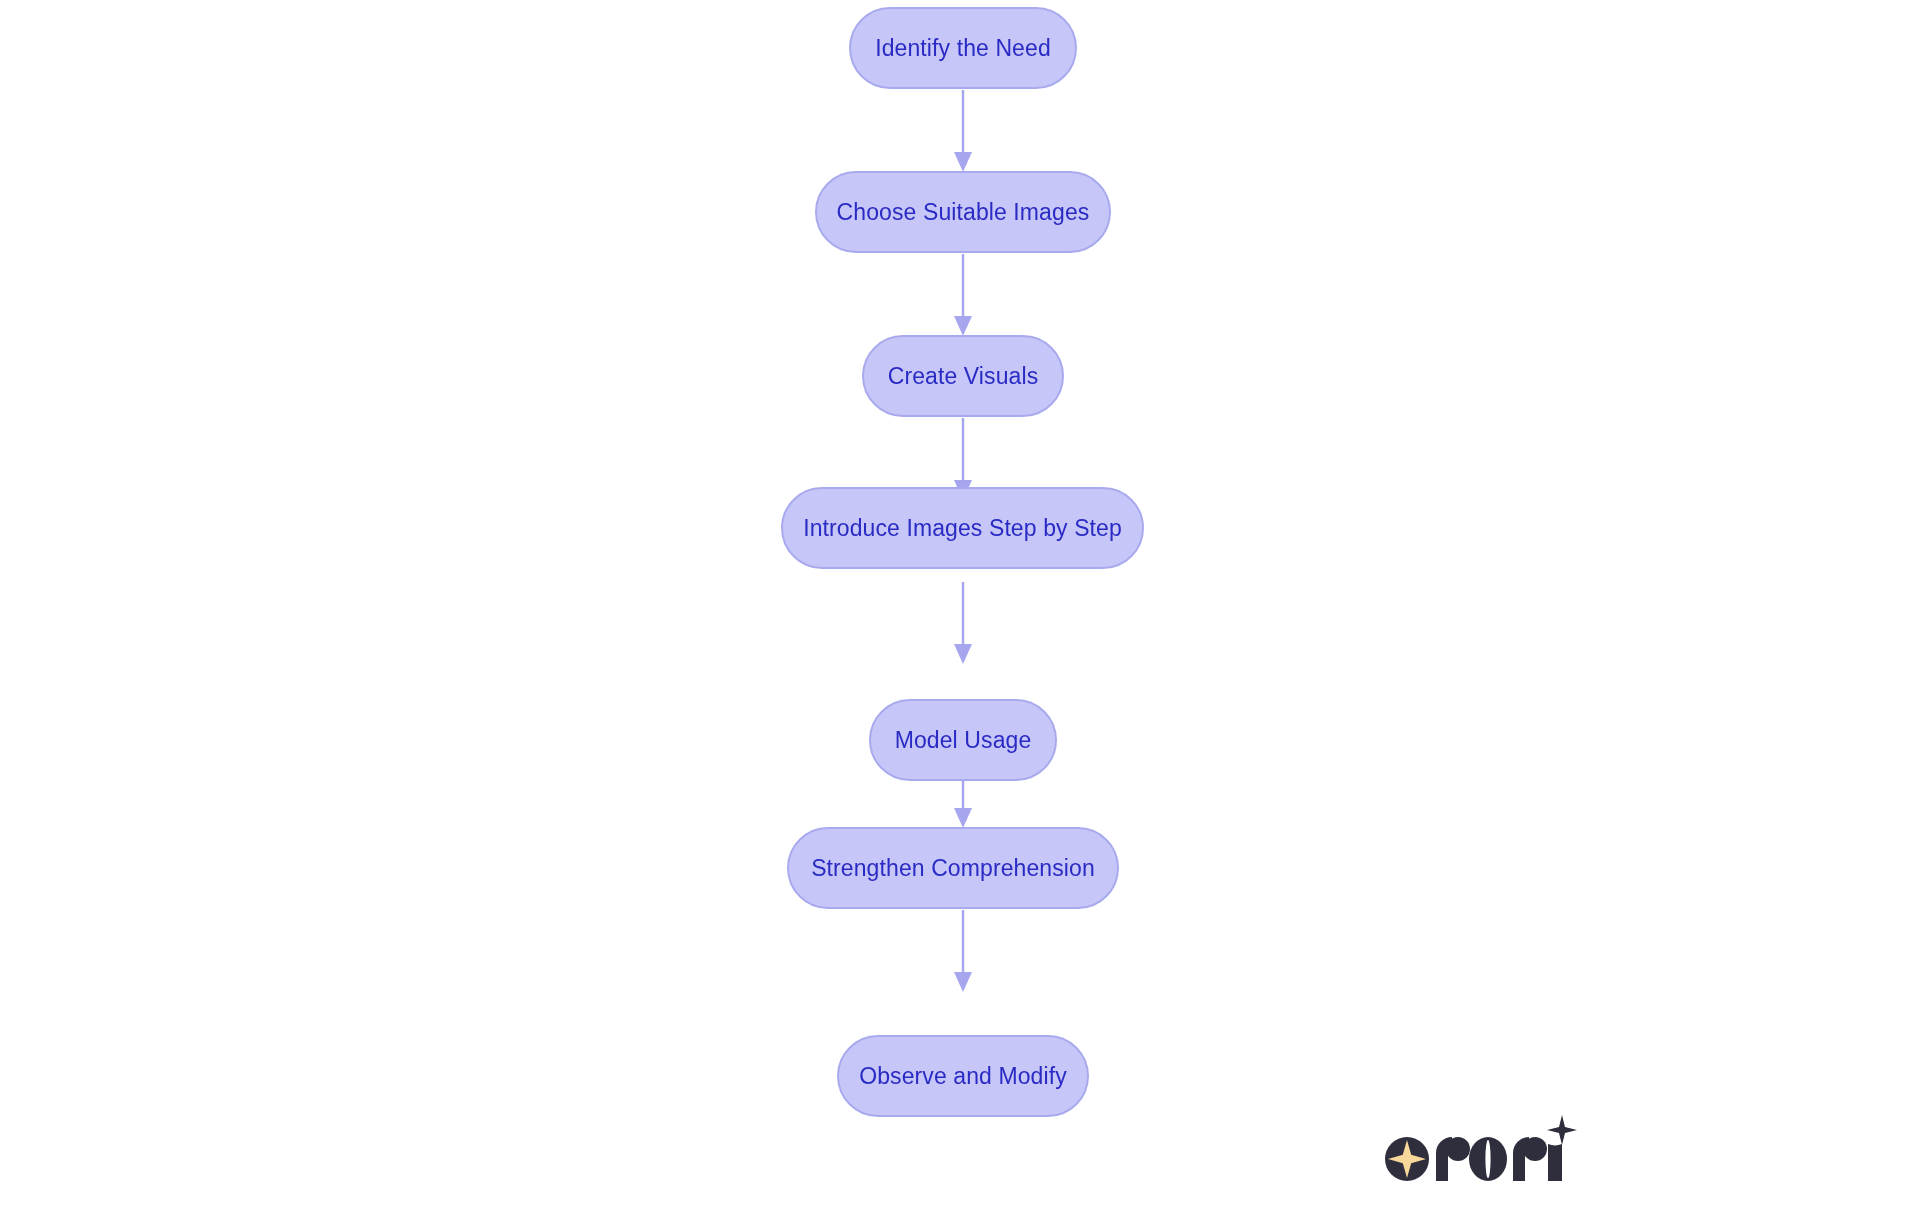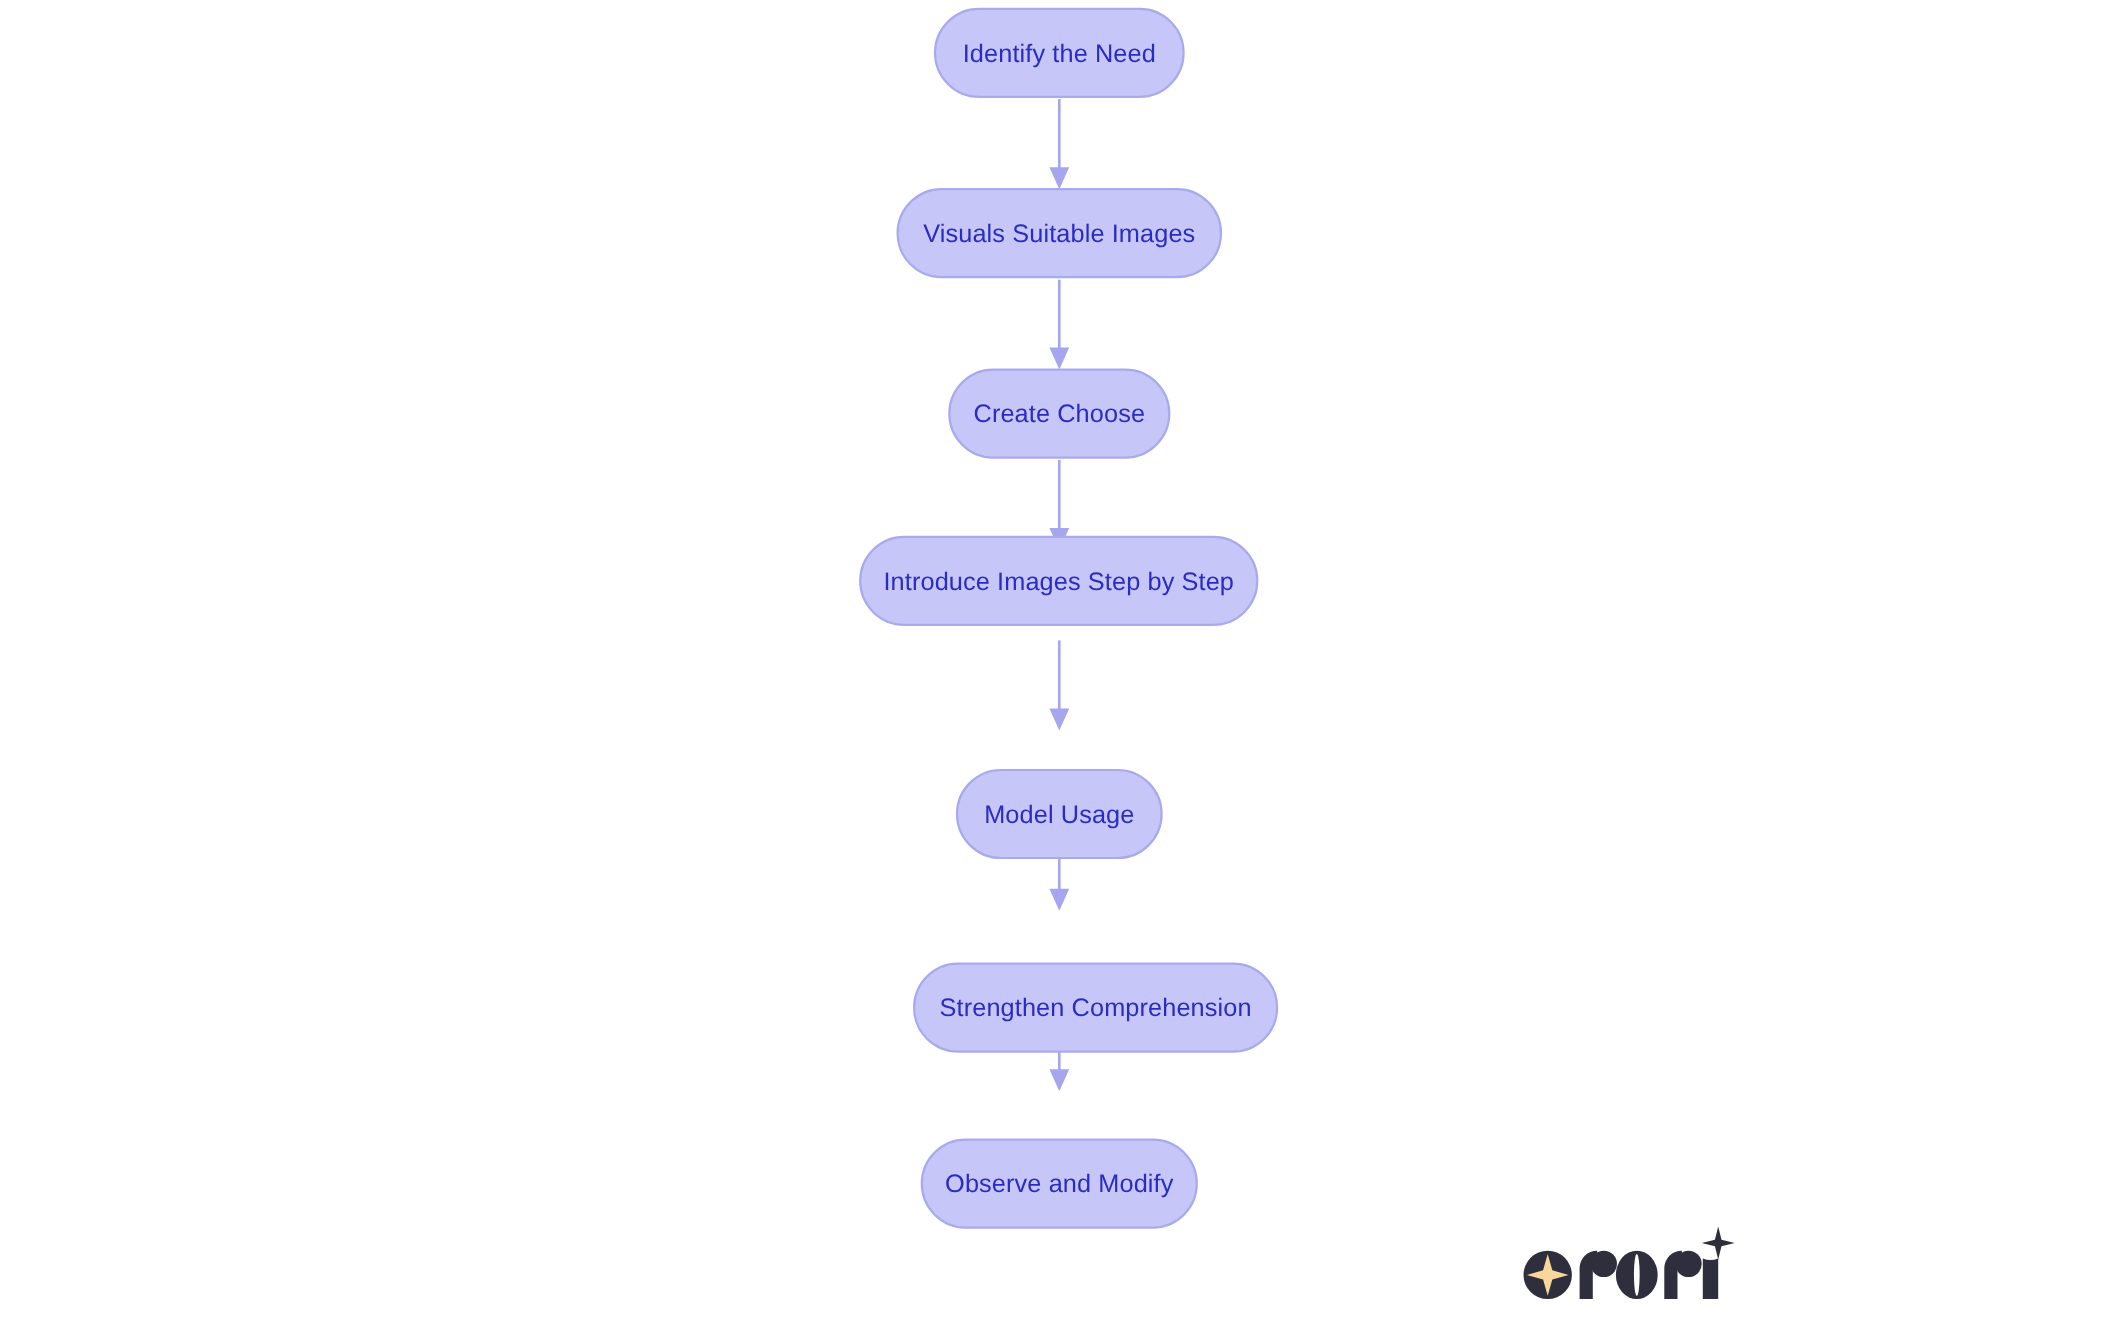--- a/index.html
+++ b/index.html
@@ -108,36 +108,36 @@
     <svg class="flow-connector" style="left:942px; top:910px;" viewBox="0 0 42 84">
       <line x1="21" y1="0" x2="21" y2="66" stroke="#a5a6ee" stroke-width="2.4"></line>
       <polygon points="12,62 30,62 21,82" fill="#a5a6ee"></polygon>
     </svg>
 
     <div class="flow-node" style="left:849px; top:7px; width:228px;">
       <span class="node-label">Identify the Need</span>
     </div>
 
     <div class="flow-node" style="left:815px; top:171px; width:296px;">
-      <span class="node-label">Visuals Suitable Images</span>
+      <span class="node-label">Choose Suitable Images</span>
     </div>
 
     <div class="flow-node" style="left:862px; top:335px; width:202px;">
-      <span class="node-label">Create Choose</span>
+      <span class="node-label">Create Visuals</span>
     </div>
 
     <div class="flow-node" style="left:781px; top:487px; width:363px;">
       <span class="node-label">Introduce Images Step by Step</span>
     </div>
 
     <div class="flow-node" style="left:869px; top:663px; width:188px;margin-top:36px;">
       <span class="node-label">Model Usage</span>
     </div>
 
-    <div class="flow-node" style="left:830px; top:827px; width:332px;margin-top:48px;">
+    <div class="flow-node" style="left:787px; top:827px; width:332px;">
       <span class="node-label">Strengthen Comprehension</span>
     </div>
 
     <div class="flow-node" style="left:837px; top:991px; width:252px;margin-top:44px;">
       <span class="node-label">Observe and Modify</span>
     </div>
 
   </div>
 
   <svg id="brand-logo" viewBox="0 0 200 86">

